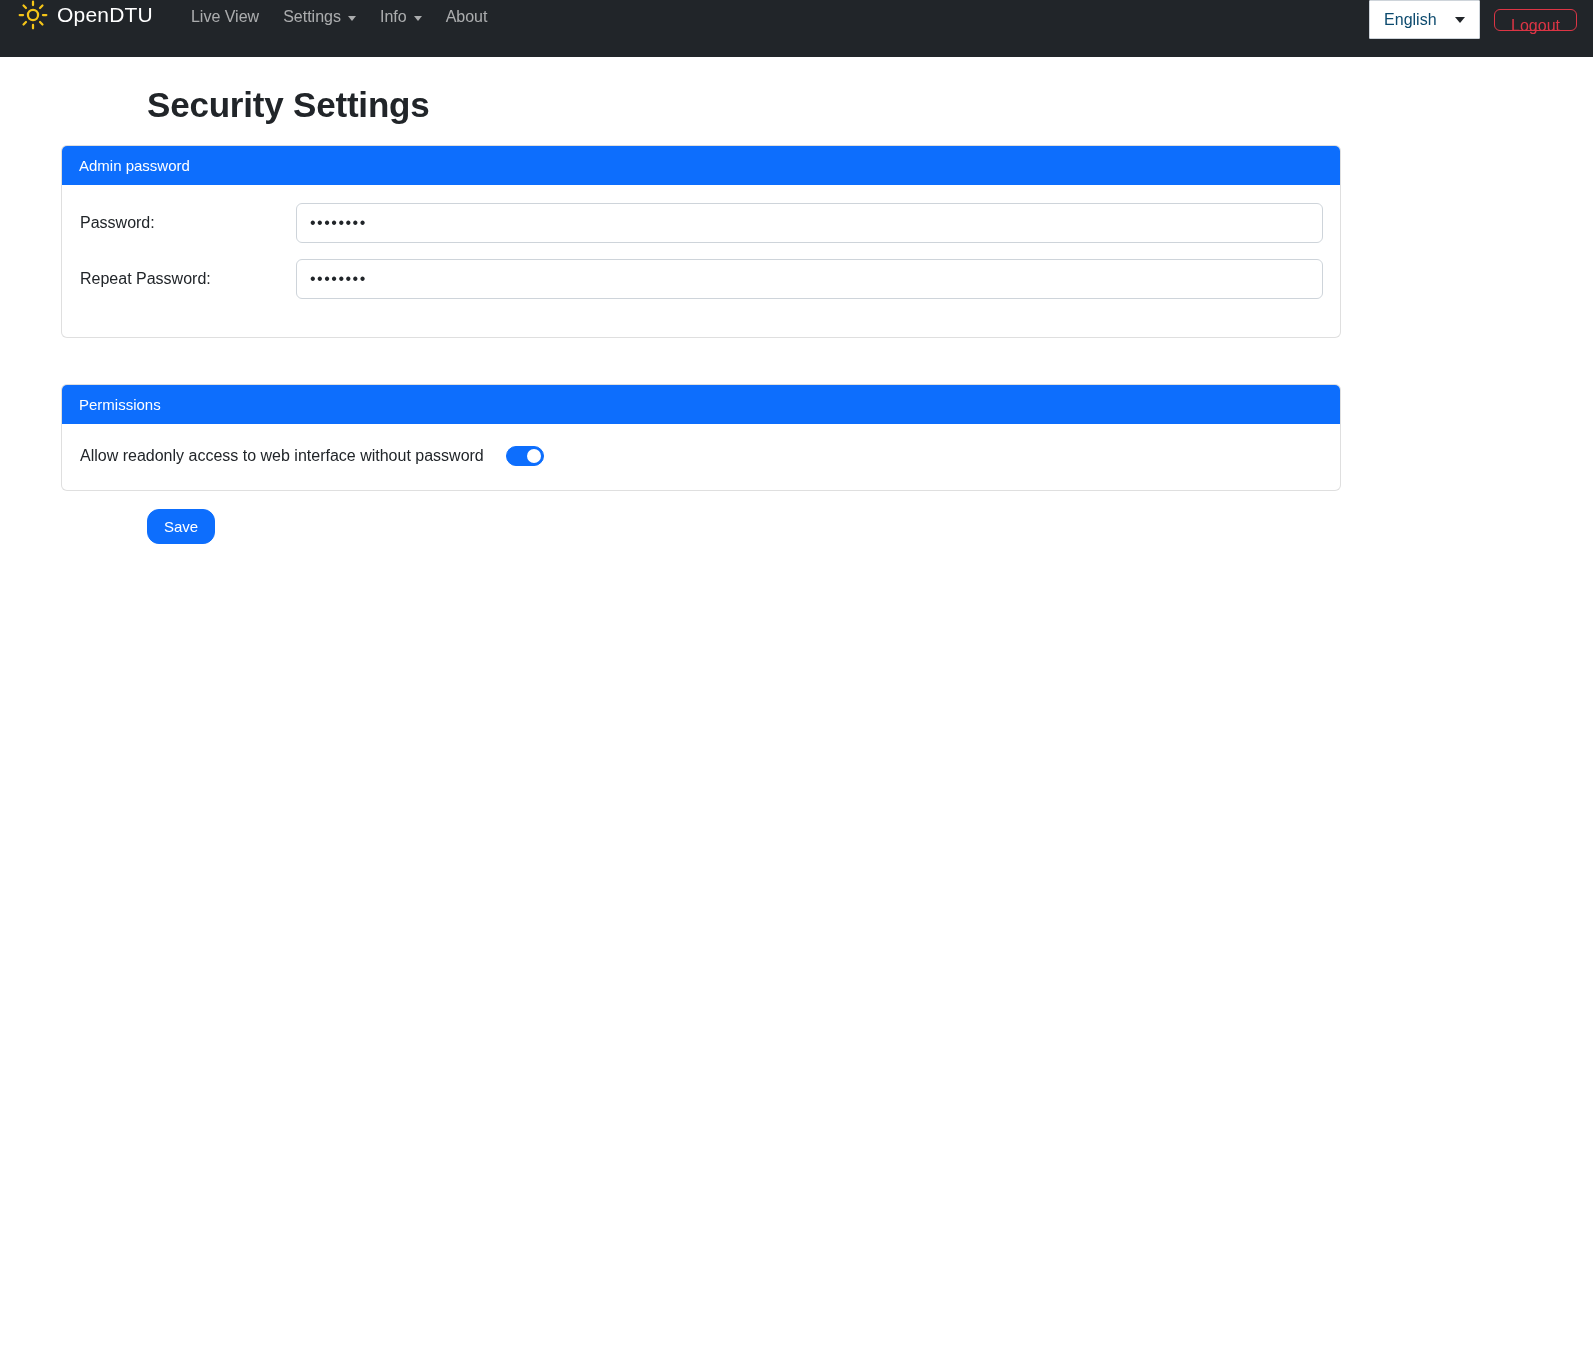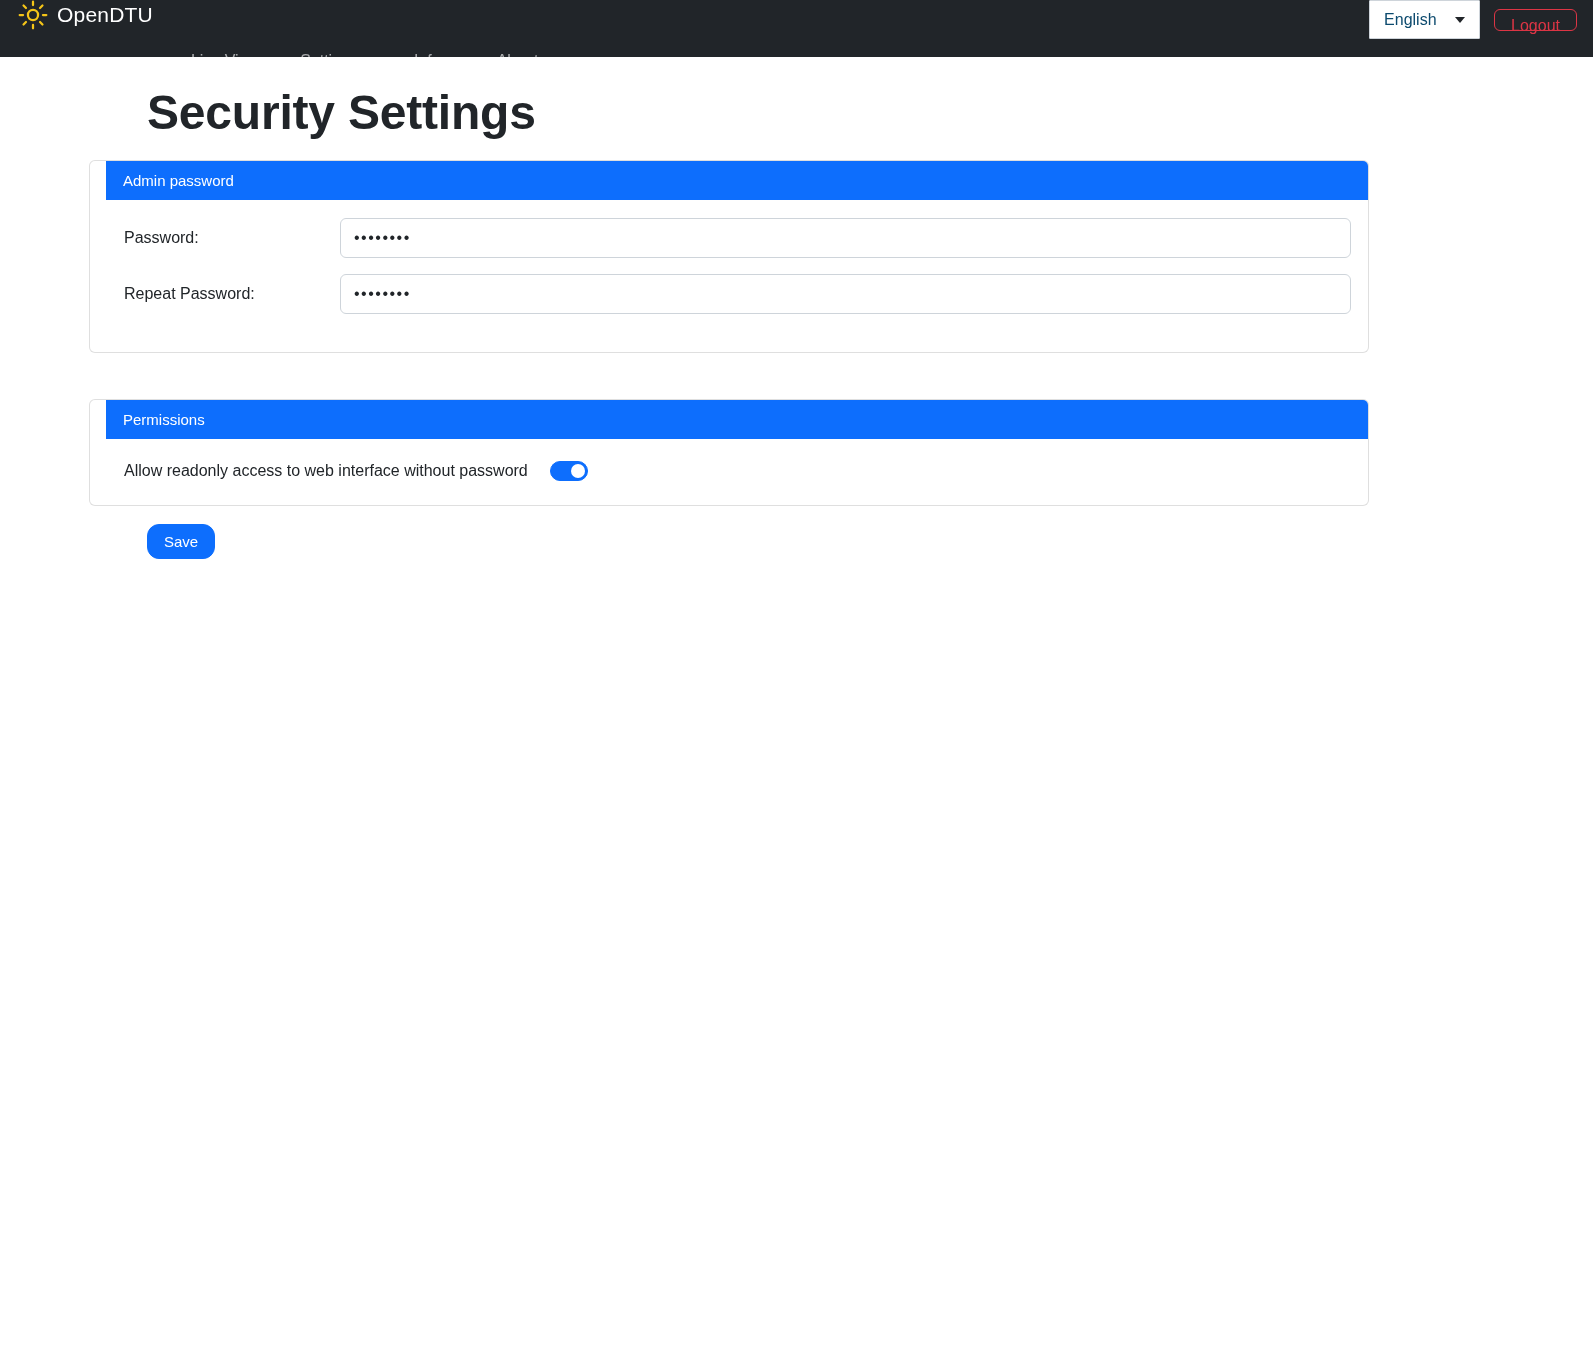--- a/index.html
+++ b/index.html
@@ -30,22 +30,21 @@
   }
   .brand-logo { width: 30px; height: 30px; display: block; }
   .brand-text {
     color: #ffffff;
     font-size: 21px;
     letter-spacing: .2px;
   }
   .nav-links {
     display: flex;
     align-items: center;
-    gap: 17px;
-    margin-top: 44px;
+    gap: 0px;
   }
   .nav-item {
     color: rgba(255,255,255,.62);
     font-size: 16px;
     padding: 8px 12px;
     cursor: pointer;
     white-space: nowrap;
     display: flex;
     align-items: center;
     gap: 5px;
@@ -102,35 +101,34 @@
     height: 22px;
     cursor: pointer;
   }
 
   
   .container {
     padding: 0 0 0 0;
     width: 100%;
   }
   .page-title {
-    font-size: 48px;
+    font-size: 35px;
     font-weight: bold;
     margin: 28px 0 20px 147px;
     color: #212529;
     letter-spacing: -.2px;
   }
 
   .card {
-    margin-left: 89px;
+    margin-left: 61px;
     width: 1280px;
     border: 1px solid rgba(0,0,0,.125);
     border-radius: 6px;
     background: #fff;
     overflow: hidden;
-    padding-left: 16px;
   }
   .card-header {
     background: #0d6efd;
     color: #fff;
     font-size: 15px;
     padding: 11px 17px;
   }
   .card-body {
     padding: 18px 17px 22px 17px;
   }

